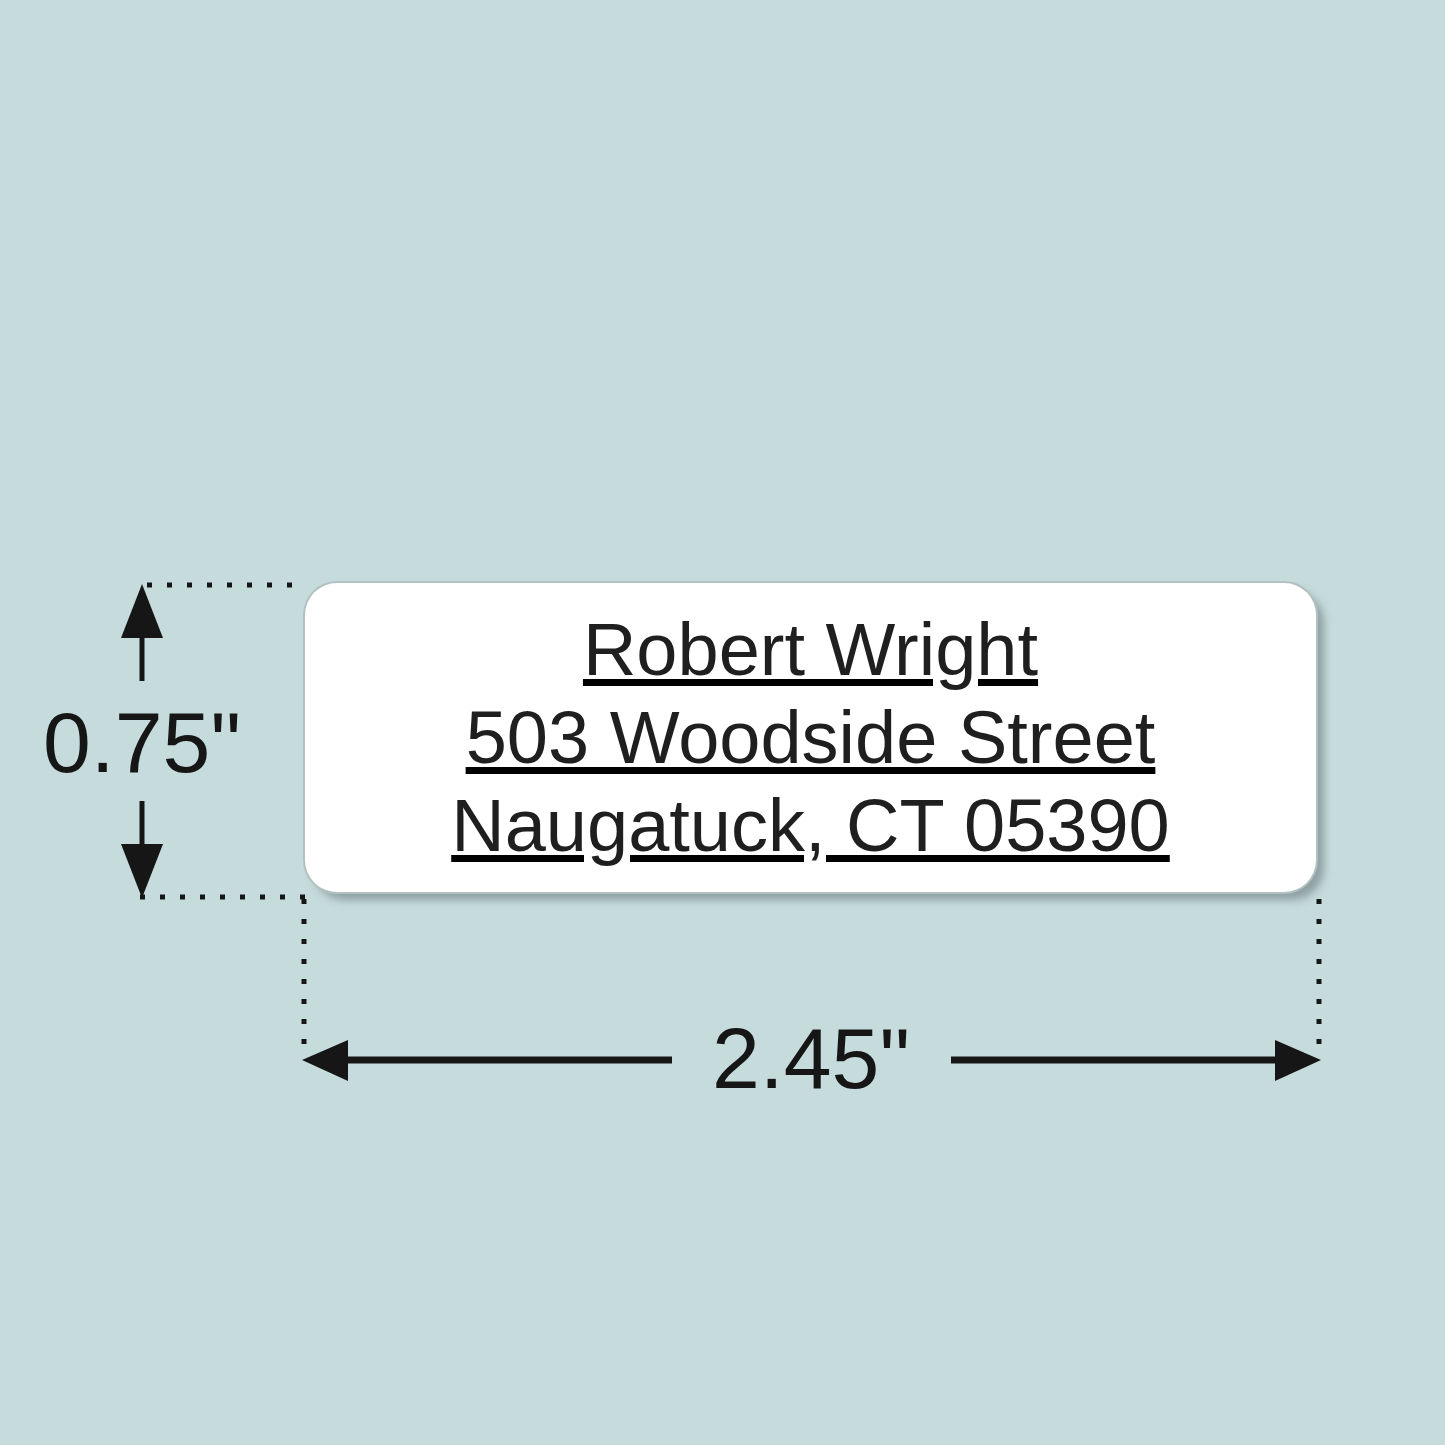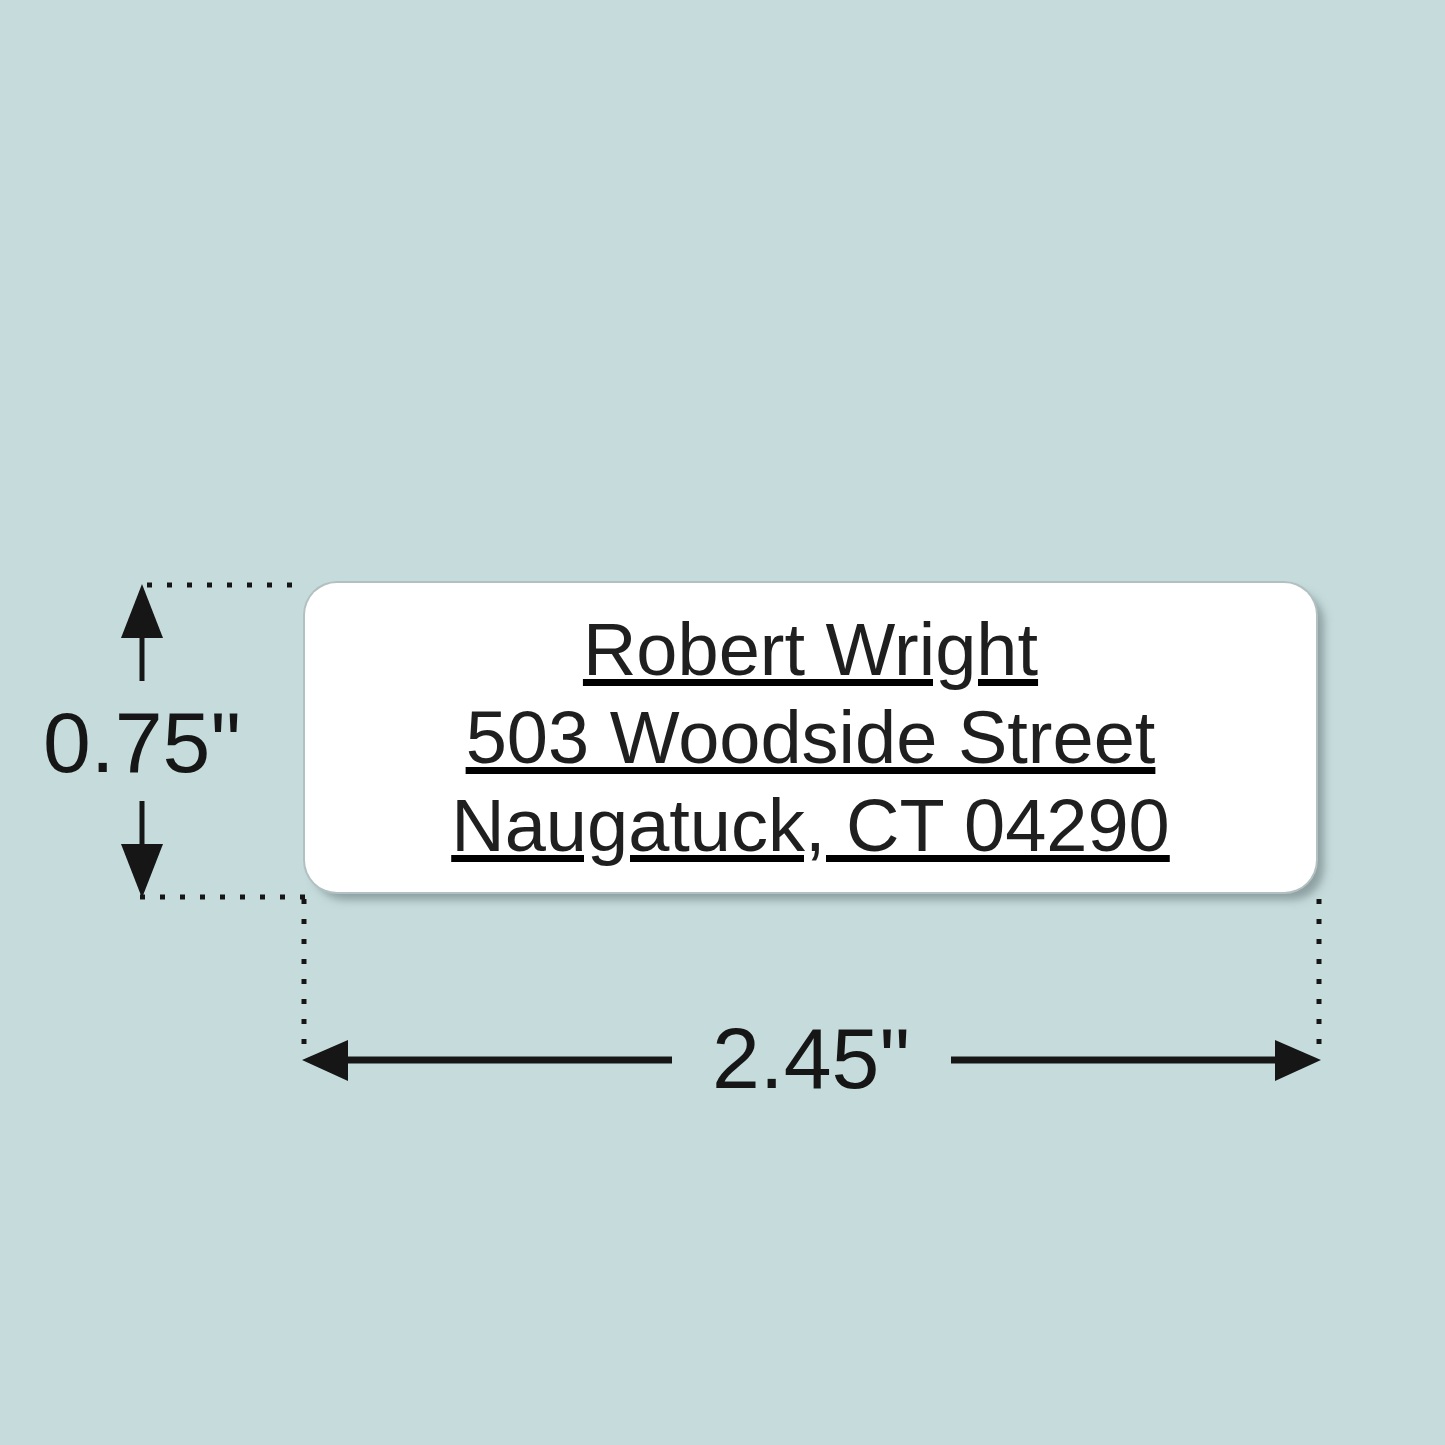--- a/index.html
+++ b/index.html
@@ -80,16 +80,16 @@
     <line x1="951" y1="1060" x2="1279" y2="1060" stroke="#161616" stroke-width="7"></line>
     <polygon points="1321,1060 1275,1040 1275,1081" fill="#161616"></polygon>
   </svg>
 
   <div class="dim-label height">0.75"</div>
   <div class="dim-label width">2.45"</div>
 
   <div class="address-label">
     <div class="address-line">Robert Wright</div>
     <div class="address-line">503 Woodside Street</div>
-    <div class="address-line">Naugatuck, CT 04290</div>
+    <div class="address-line">Naugatuck, CT 05390</div>
   </div>
 
 </div>
 
 </body></html>

